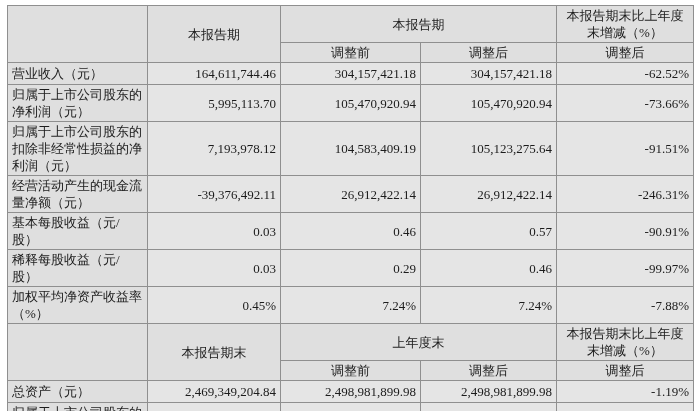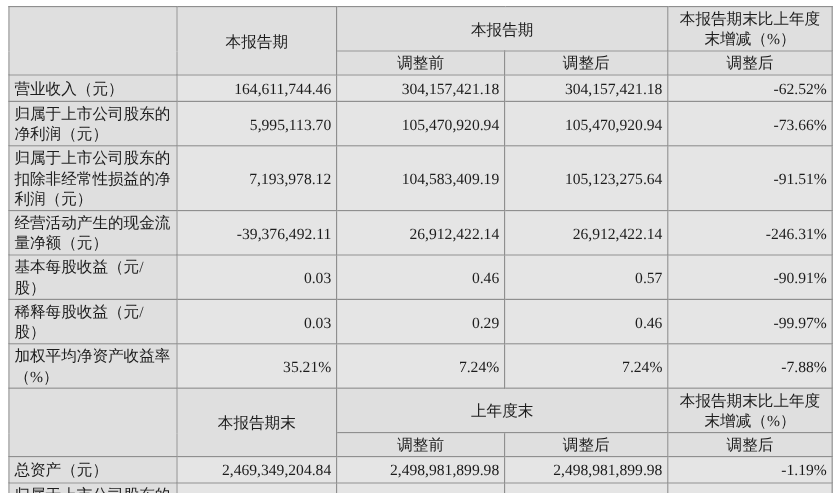--- a/index.html
+++ b/index.html
@@ -113,21 +113,21 @@
     </tr>
     <tr style="height:34px">
       <td class="label">稀释每股收益（元/股）</td>
       <td class="num">0.03</td>
       <td class="num">0.29</td>
       <td class="num">0.46</td>
       <td class="num">-99.97%</td>
     </tr>
     <tr style="height:33px">
       <td class="label">加权平均净资产收益率（%）</td>
-      <td class="num">35.21%</td>
+      <td class="num">0.45%</td>
       <td class="num">7.24%</td>
       <td class="num">7.24%</td>
       <td class="num">-7.88%</td>
     </tr>
 
     <tr class="hrow1">
       <td class="hd" rowspan="2"></td>
       <td class="hd" rowspan="2">本报告期末</td>
       <td class="hd" colspan="2">上年度末</td>
       <td class="hd">本报告期末比上年度末增减（%）</td>

